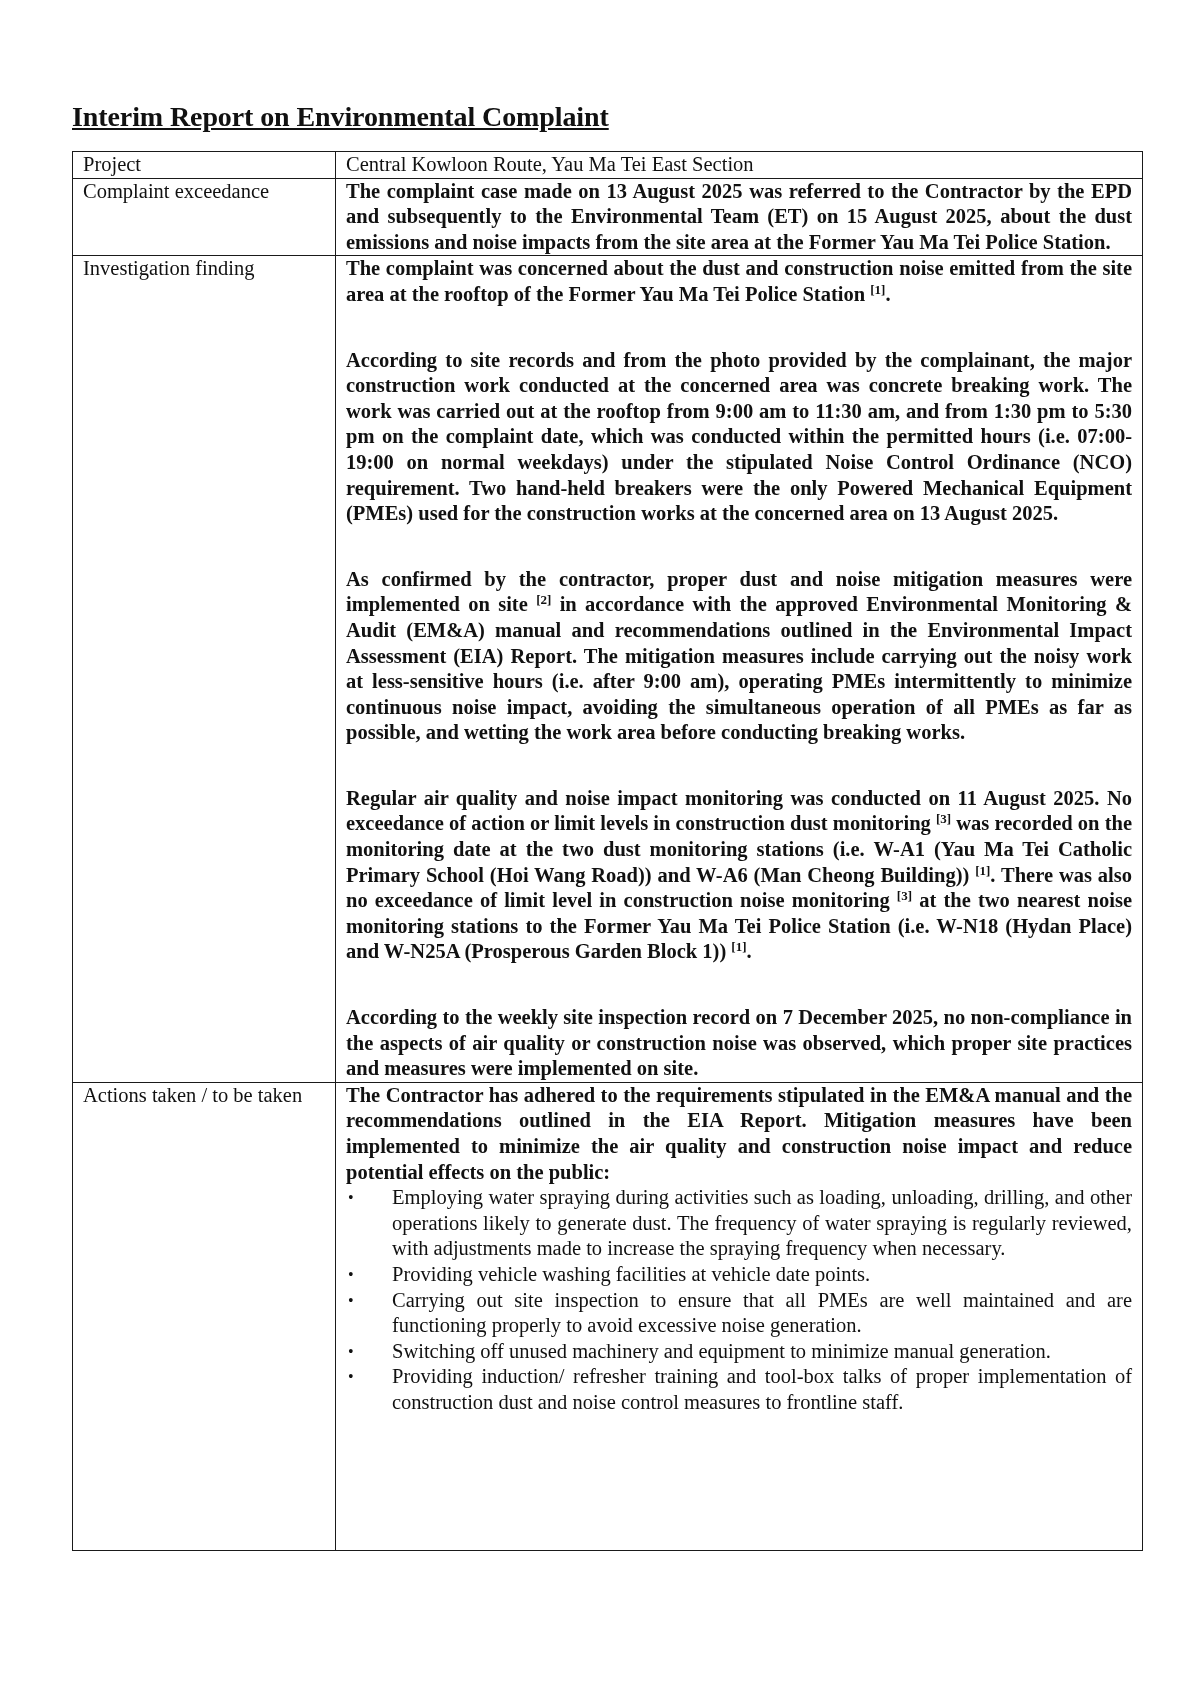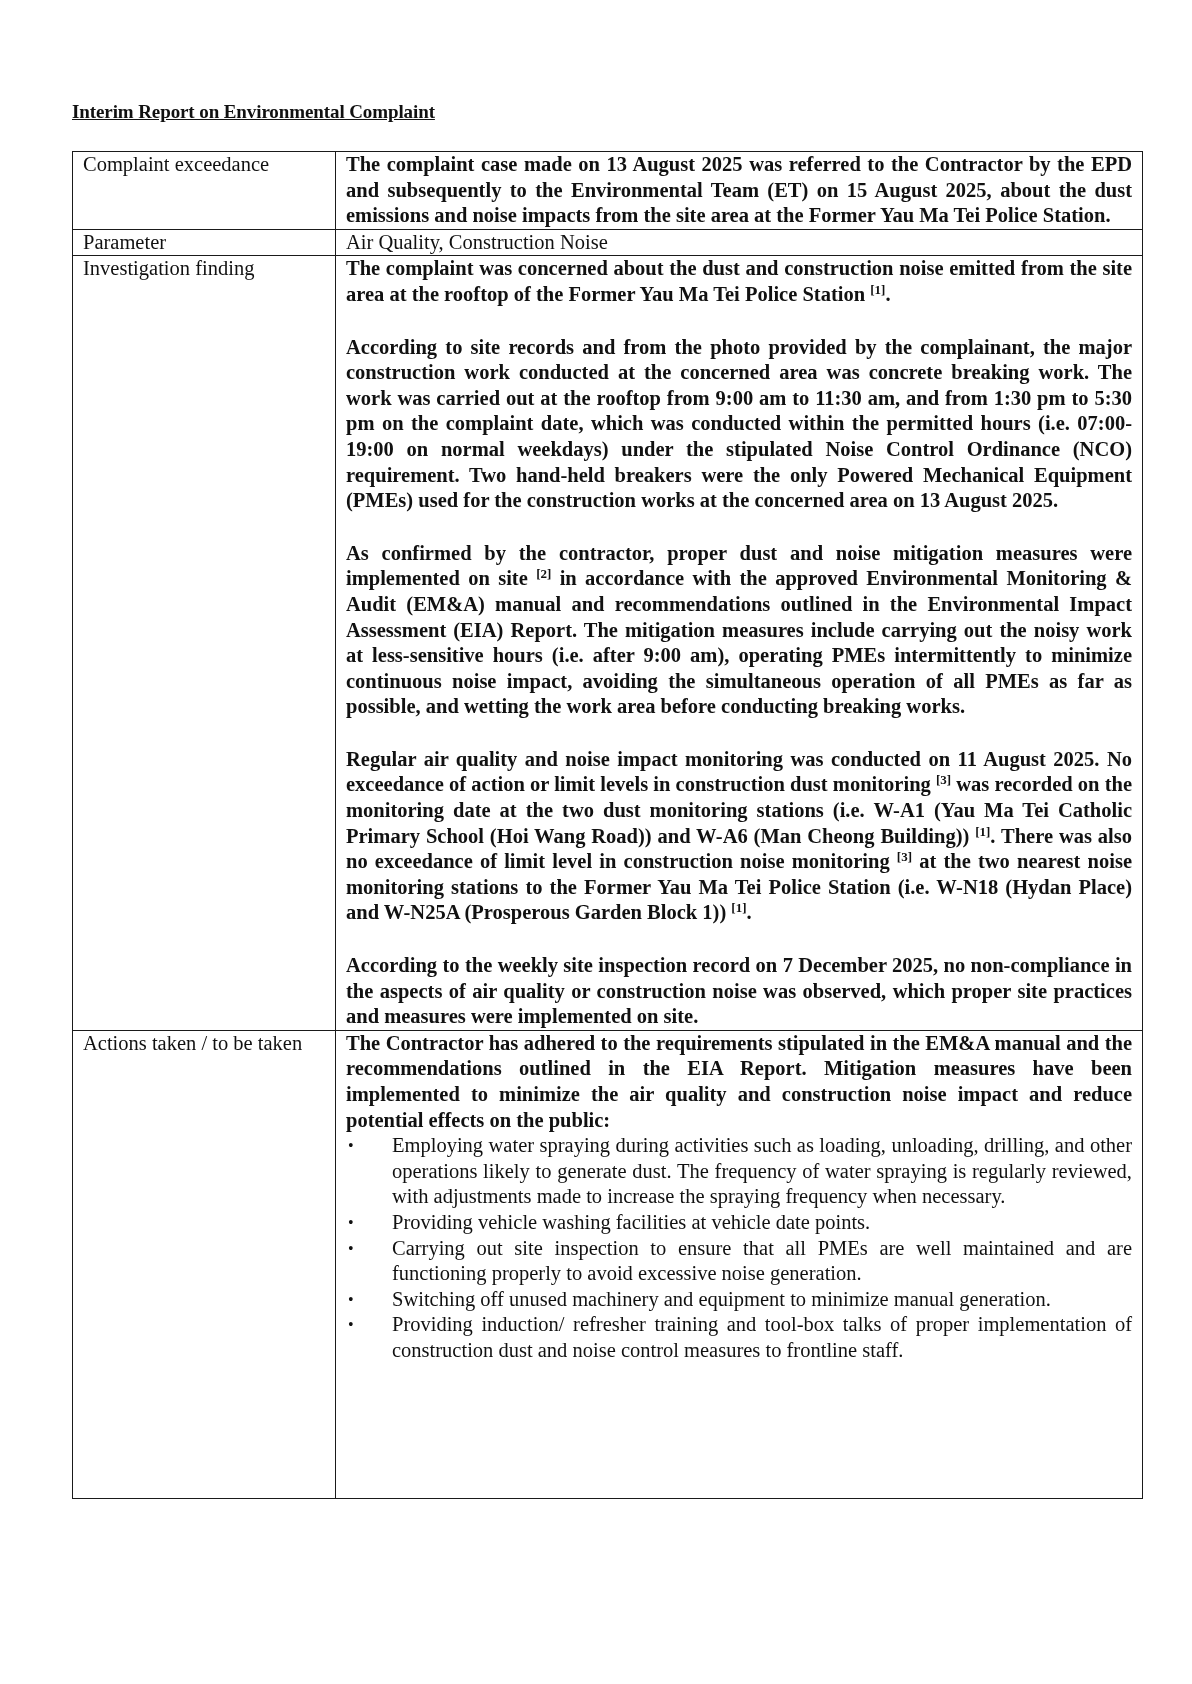--- a/index.html
+++ b/index.html
@@ -2,59 +2,59 @@
 <html><head>
 <meta charset="utf-8">
 <style>
   html, body { margin: 0; padding: 0; background: #ffffff; }
   body {
     width: 1192px; height: 1684px; position: relative; overflow: hidden;
     font-family: "Liberation Serif", serif; color: #111;
   }
   .title {
     position: absolute; left: 72px; top: 101px;
-    font-size: 19px; font-weight: bold; text-decoration: underline;
+    font-size: 28px; font-weight: bold; text-decoration: underline;
     letter-spacing: -0.1px;
   }
   table.report {
     position: absolute; left: 72px; top: 151px;
     width: 1071px; border-collapse: collapse;
     font-size: 20.5px; line-height: 25.6px;
   }
   table.report td {
     border: 1.6px solid #1a1a1a; vertical-align: top;
     padding: 0 10px 0 10px;
   }
   table.report td.label { width: 242px; }
   .para { text-align: justify; margin: 0; font-weight: bold; }
-  .para + .para { margin-top: 27px; }
+  .para + .para { margin-top: 40px; }
   .last-para-pad { padding-bottom: 25.6px; }
   sup { font-size: 13px; line-height: 0; vertical-align: 7px; }
   ul.bullets { list-style: none; margin: 0; padding: 0; }
   ul.bullets li { position: relative; padding-left: 46px; text-align: justify; }
   ul.bullets li .bullet { position: absolute; left: 2px; top: 0; font-size: 16px; }
   .row-project td, .row-code td, .row-param td { height: 24px; }
   .actions-cell { height: 467px; }
 </style>
 </head>
 <body>
 
 <div class="title">Interim Report on Environmental Complaint</div>
 
 <table class="report">
   <tbody>
+      <tr class="row-project">
+    <td class="label">Project</td>
+    <td>Central Kowloon Route, Yau Ma Tei East Section</td>
+  </tr>
   <tr>
     <td class="label">Complaint exceedance</td>
     <td>
           <p class="para">The complaint case made on 13 August 2025 was referred to the Contractor by the EPD and subsequently to the Environmental Team (ET) on 15 August 2025, about the dust emissions and noise impacts from the site area at the Former Yau Ma Tei Police Station.</p>
         </td>
-  </tr>
-  <tr class="row-param">
-    <td class="label">Parameter</td>
-    <td>Air Quality, Construction Noise</td>
   </tr>
   <tr>
     <td class="label">Investigation finding</td>
     <td class="last-para-pad">
       <p class="para"><span>The complaint was concerned about the dust and construction noise emitted from the site area at the rooftop of the Former Yau Ma Tei Police Station</span> <sup>[1]</sup><span>.</span></p>
       <p class="para">According to site records and from the photo provided by the complainant, the major construction work conducted at the concerned area was concrete breaking work. The work was carried out at the rooftop from 9:00 am to 11:30 am, and from 1:30 pm to 5:30 pm on the complaint date, which was conducted within the permitted hours (i.e. 07:00-19:00 on normal weekdays) under the stipulated Noise Control Ordinance (NCO) requirement. Two hand-held breakers were the only Powered Mechanical Equipment (PMEs) used for the construction works at the concerned area on 13 August 2025.</p>
       <p class="para"><span>As confirmed by the contractor, proper dust and noise mitigation measures were implemented on site</span> <sup>[2]</sup> <span>in accordance with the approved Environmental Monitoring &amp; Audit (EM&amp;A) manual and recommendations outlined in the Environmental Impact Assessment (EIA) Report. The mitigation measures include carrying out the noisy work at less-sensitive hours (i.e. after 9:00 am), operating PMEs intermittently to minimize continuous noise impact, avoiding the simultaneous operation of all PMEs as far as possible, and wetting the work area before conducting breaking works.</span></p>
       <p class="para"><span>Regular air quality and noise impact monitoring was conducted on 11 August 2025. No exceedance of action or limit levels in construction dust monitoring</span> <sup>[3]</sup> <span>was recorded on the monitoring date at the two dust monitoring stations (i.e. W-A1 (Yau Ma Tei Catholic Primary School (Hoi Wang Road)) and W-A6 (Man Cheong Building))</span> <sup>[1]</sup><span>. There was also no exceedance of limit level in construction noise monitoring</span> <sup>[3]</sup> <span>at the two nearest noise monitoring stations to the Former Yau Ma Tei Police Station (i.e. W-N18 (Hydan Place) and W-N25A (Prosperous Garden Block 1))</span> <sup>[1]</sup><span>.</span></p>
       <p class="para">According to the weekly site inspection record on 7 December 2025, no non-compliance in the aspects of air quality or construction noise was observed, which proper site practices and measures were implemented on site.</p>
     </td>

